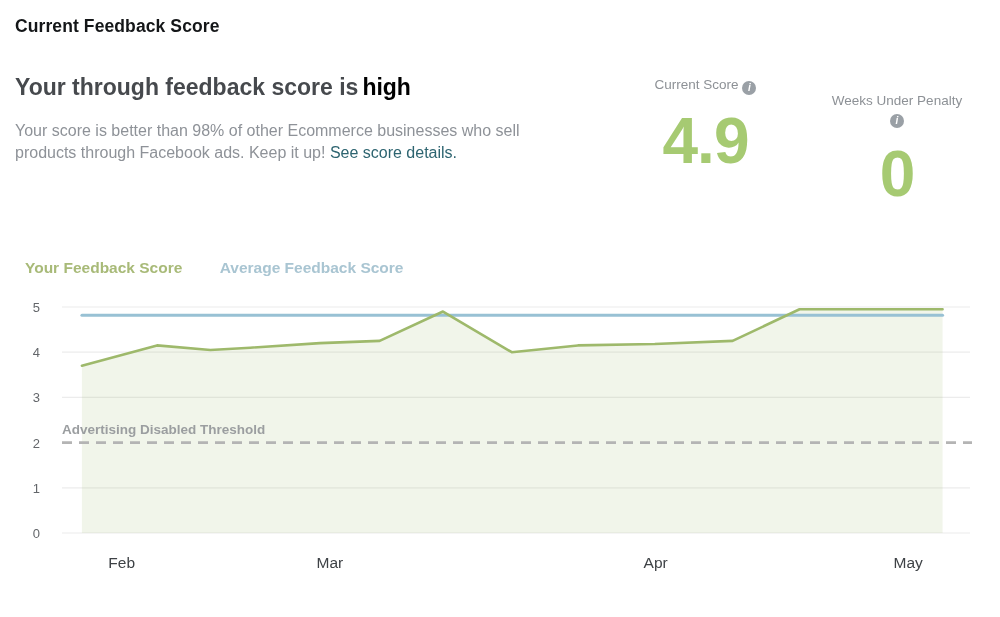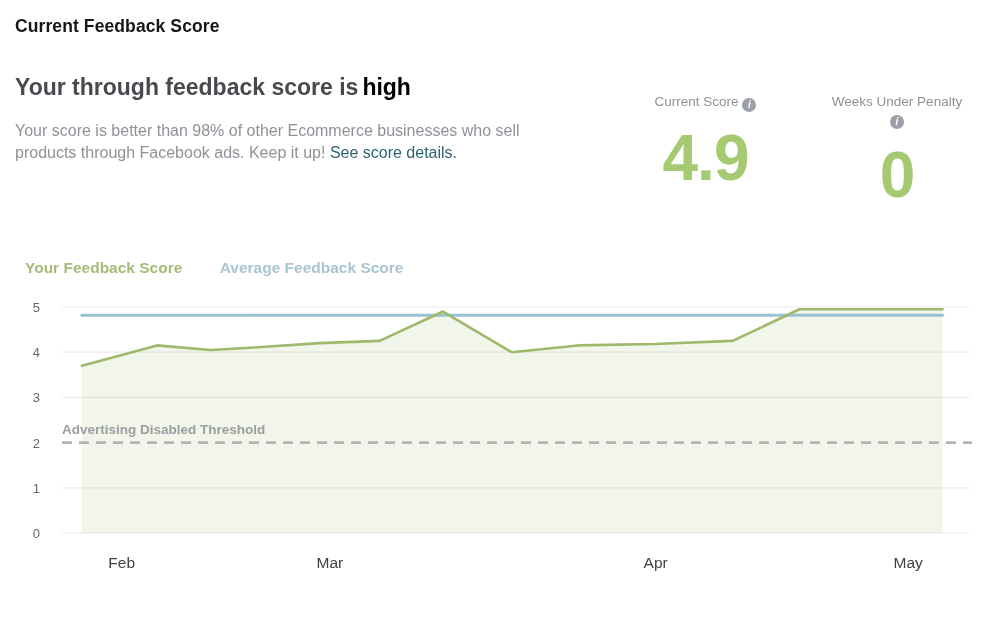--- a/index.html
+++ b/index.html
@@ -23,23 +23,23 @@
     font-size: 23px; font-weight: bold; color: #46494d;
   }
   .heading .status { color: #000000; margin-left: 4px; }
 
   .summary-text {
     position: absolute; left: 15px; top: 120px; width: 548px;
     font-size: 16px; line-height: 22px; color: #8e9298;
   }
   .summary-text a { color: #2d6470; text-decoration: none; cursor: pointer; }
 
-  .stat { position: absolute; text-align: center; margin-top: 17px; }
+  .stat { position: absolute; text-align: center; }
   .stat-current { left: 618px; top: 76px; width: 175px; }
-  .stat-weeks   { left: 812px; top: 76px; width: 170px; }
+  .stat-weeks   { left: 812px; top: 92px; width: 170px; }
   .stat-label {
     font-size: 13.5px; color: #8d9196; line-height: 17px;
   }
   .info-icon {
     display: inline-block; width: 14px; height: 14px; border-radius: 50%;
     background: #9aa0a6; color: #fff; font-size: 10px; font-weight: bold;
     line-height: 14px; text-align: center; vertical-align: -2px;
     font-style: italic; cursor: pointer;
   }
   .stat-weeks .info-icon { margin-top: 3px; }

